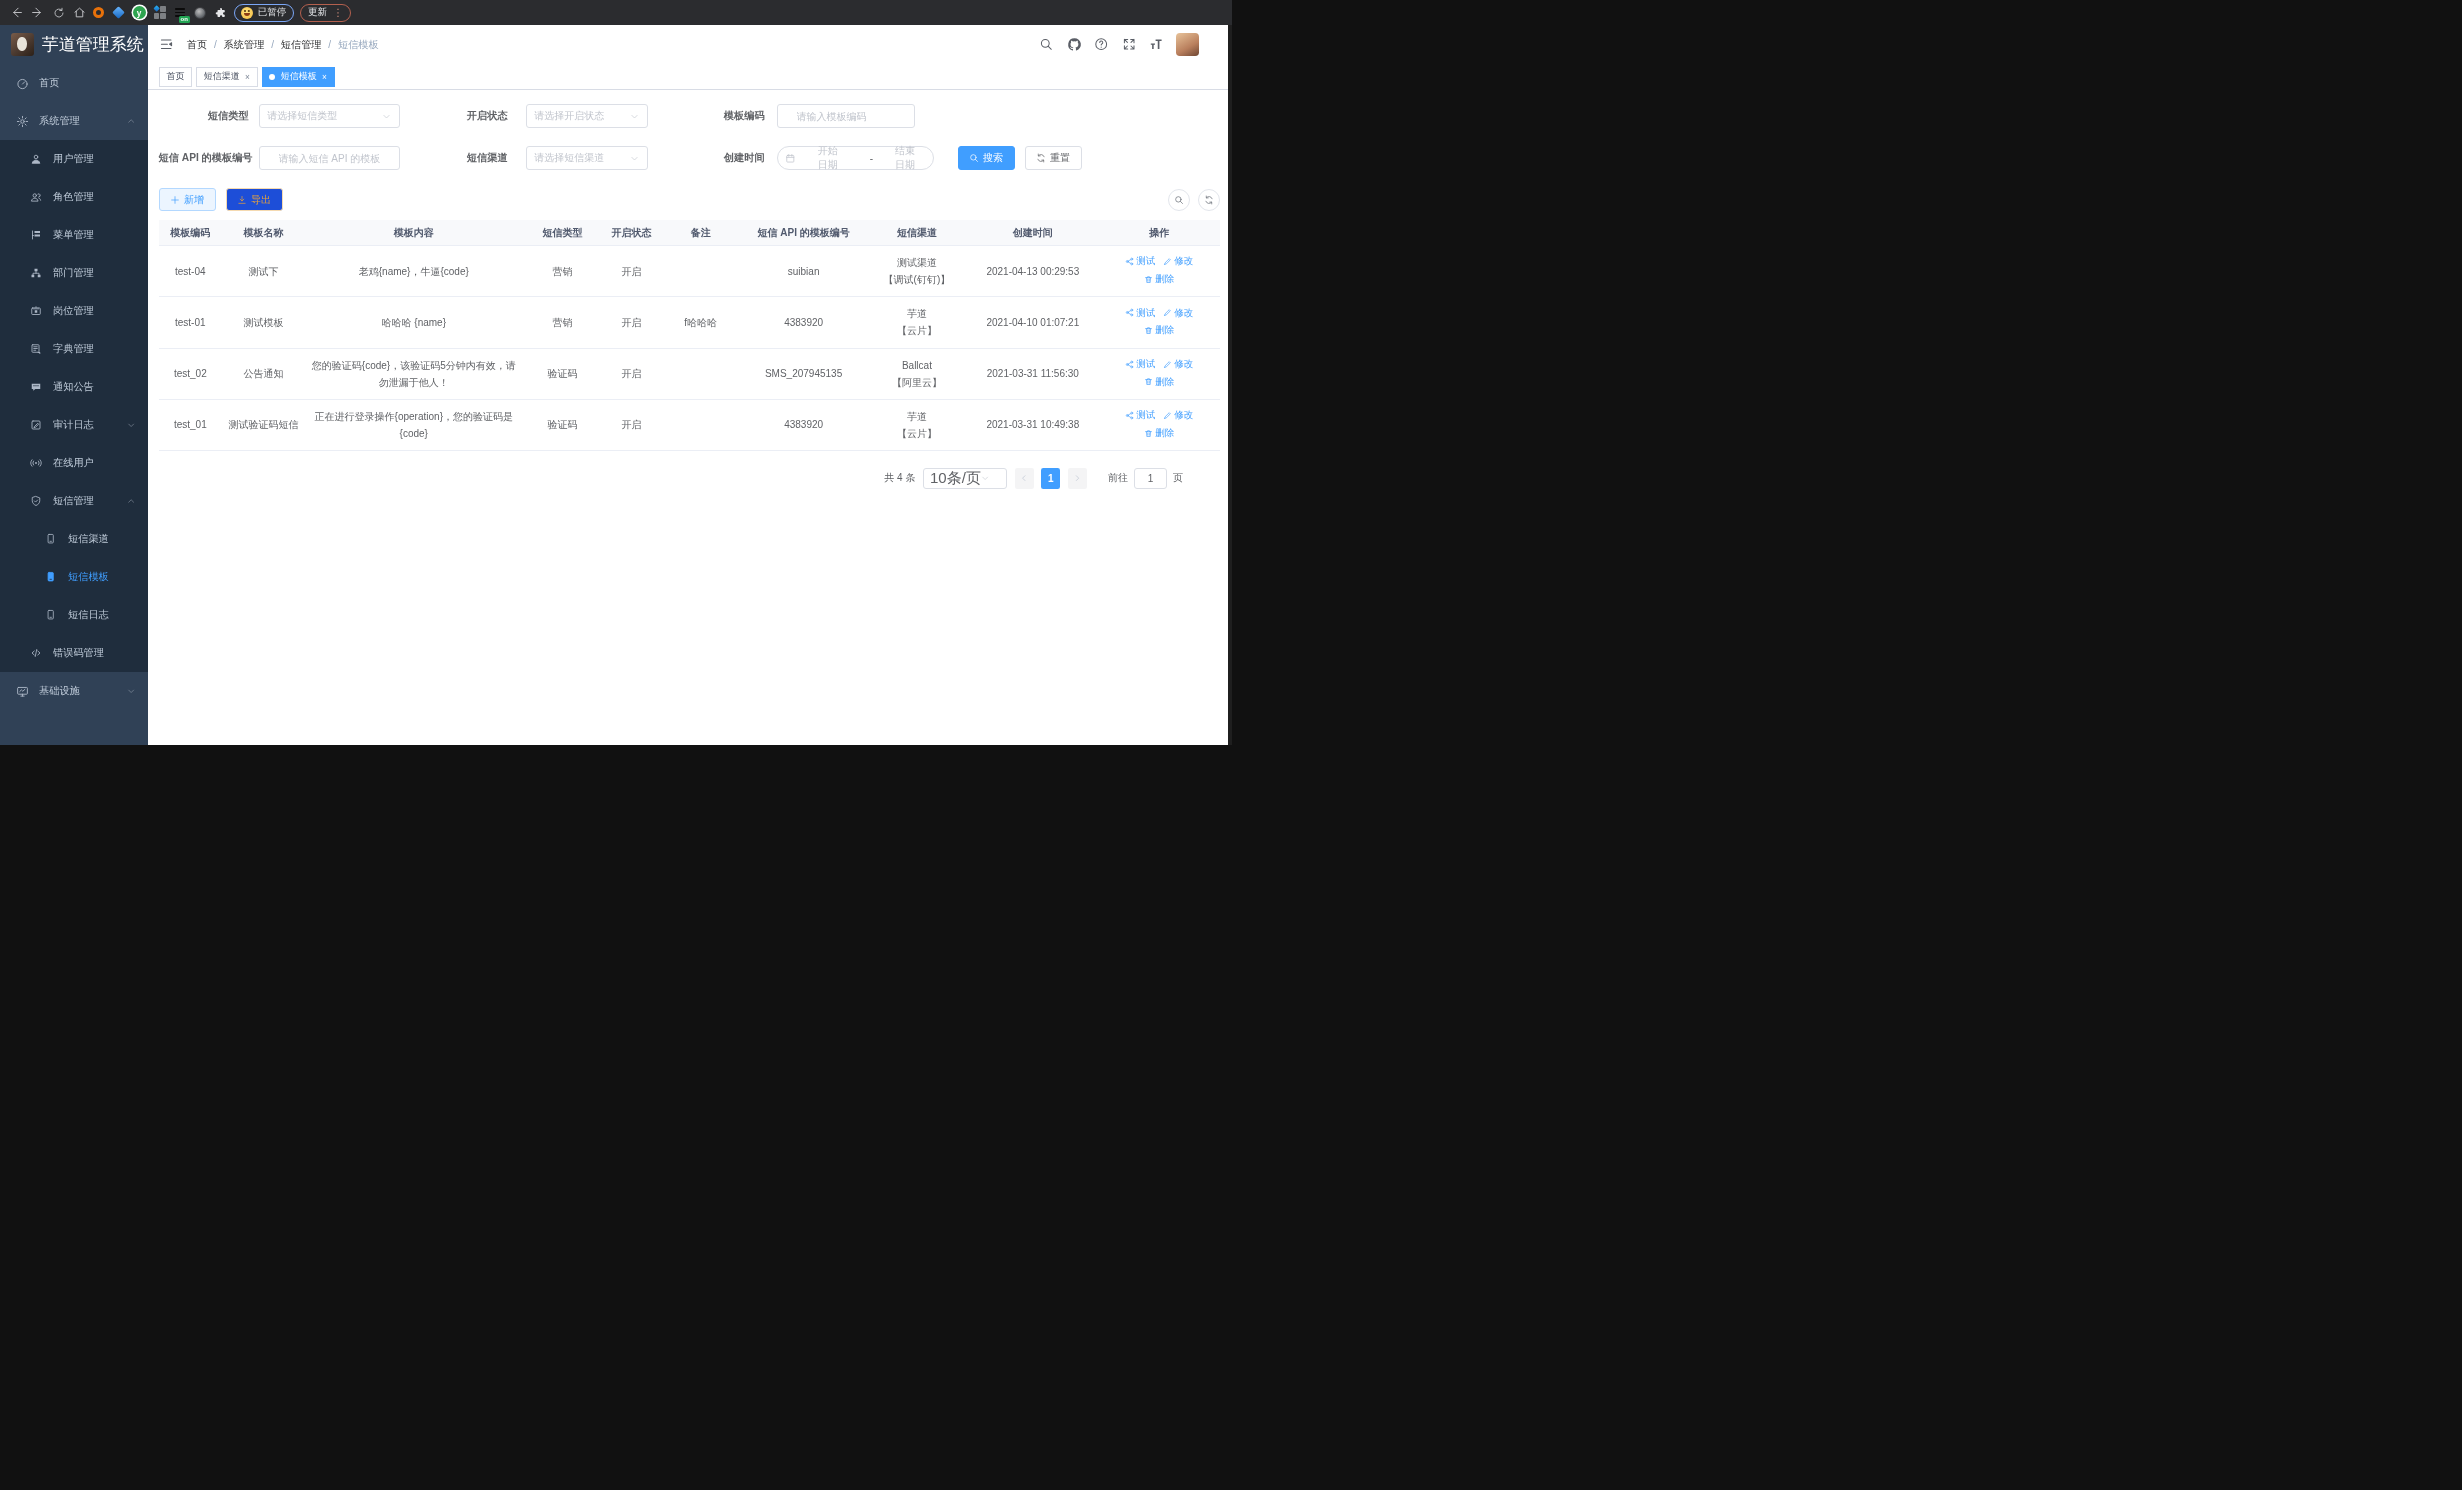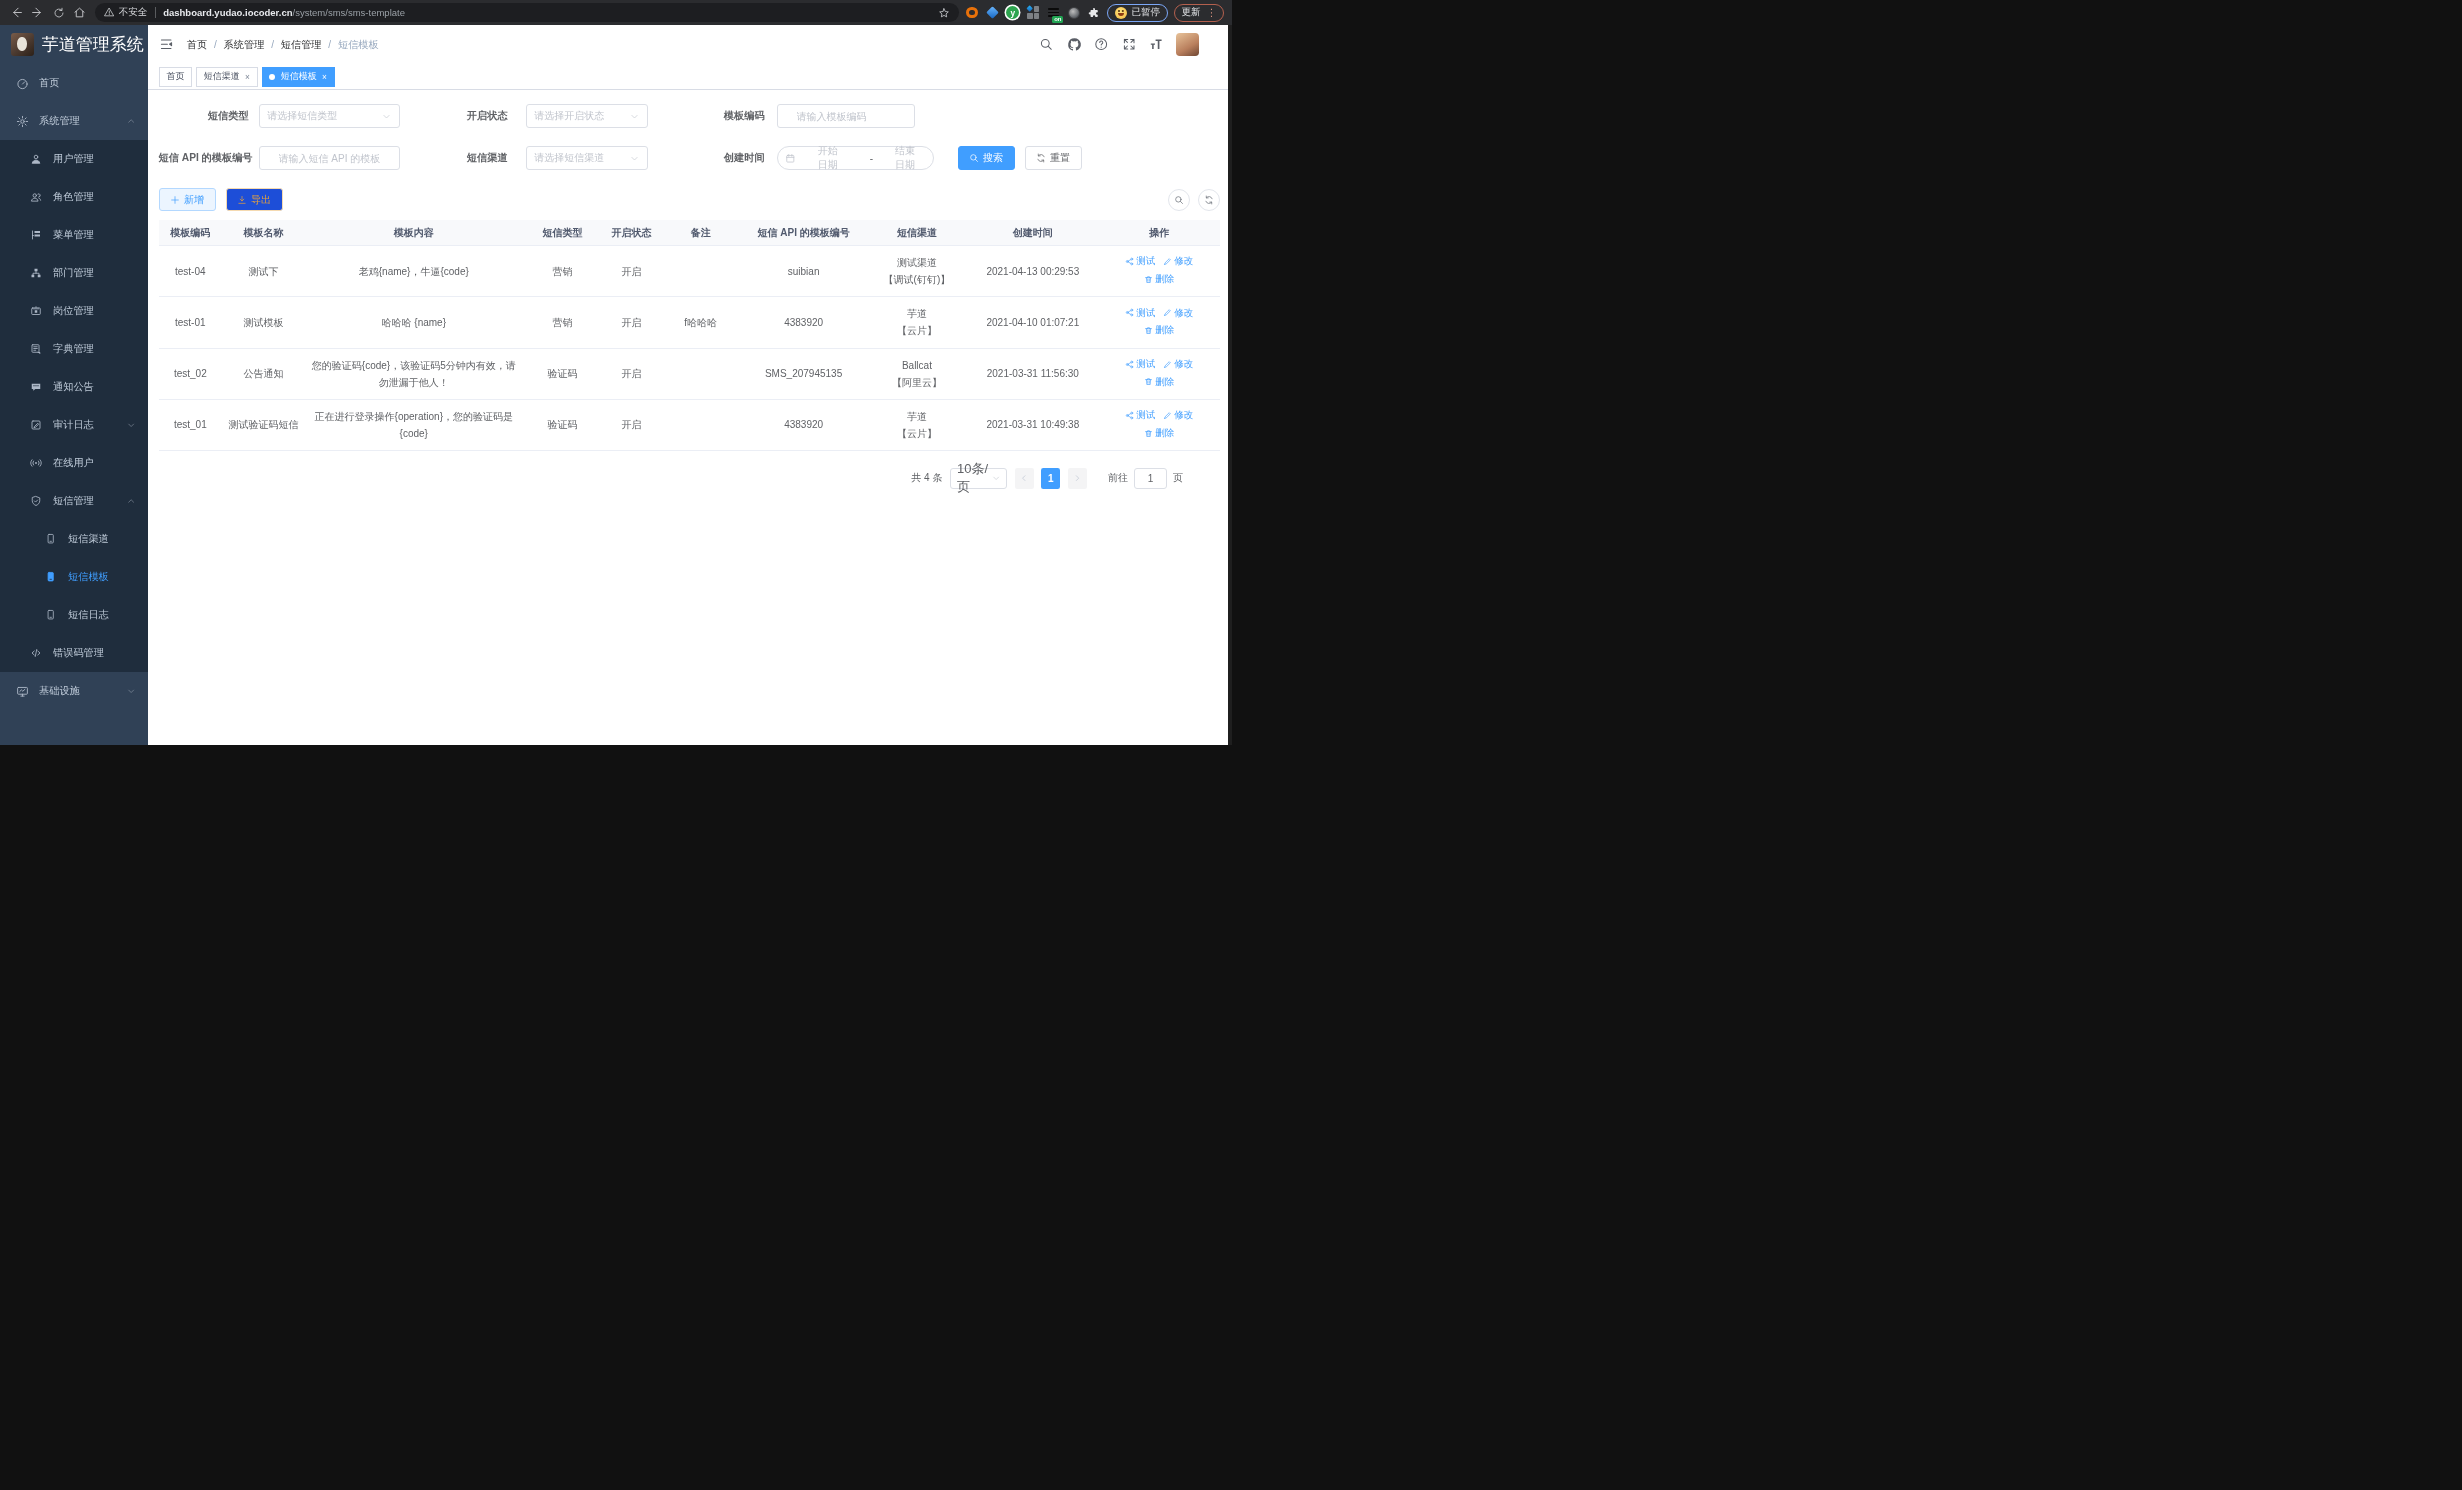--- a/index.html
+++ b/index.html
@@ -109,21 +109,21 @@
   table { border-collapse:collapse; table-layout:fixed; width:100%; font-size:10px; color:#606266; }
   col.w-code{width:61px} col.w-name{width:80px} col.w-content{width:209px} col.w-type{width:77px}
   col.w-status{width:56px} col.w-remark{width:77px} col.w-api{width:121px} col.w-channel{width:97px}
   col.w-created{width:126px} col.w-ops{width:117px}
   thead th { background:#f8f9fb; font-weight:700; color:#515a6e; height:25px; text-align:center; border-bottom:0.8px solid #ebeef5; padding:0 4.5px; white-space:nowrap; overflow:hidden; }
   tbody td { text-align:center; border-bottom:0.8px solid #ebeef5; padding:7.6px 6px; height:49px; line-height:1.7; vertical-align:middle; }
   .ops a { color:#409eff; text-decoration:none; font-size:9.5px; white-space:nowrap; display:inline-flex; align-items:center; gap:2.3px; margin:0 3.8px; cursor:pointer; }
   .ops a svg { width:9px; height:9px; }
 
   .pager { display:flex; align-items:center; justify-content:flex-end; margin:16.7px 37px 0 0; font-size:10px; color:#606266; gap:7.6px; }
-  .psel { width:57px; height:21px; border:0.8px solid #dcdfe6; border-radius:3px; display:flex; align-items:center; justify-content:flex-start; padding:0 6px; color:#606266; font-size:13px; cursor:pointer; }
+  .psel { width:84px; height:21px; border:0.8px solid #dcdfe6; border-radius:3px; display:flex; align-items:center; justify-content:flex-start; padding:0 6px; color:#606266; font-size:15px; cursor:pointer; }
   .psel .dn { width:8.3px; height:8.3px; color:#c0c4cc; }
   .pbtn { min-width:19px; height:21px; background:#f4f4f5; border-radius:2.3px; display:flex; align-items:center; justify-content:center; color:#b4bccc; cursor:pointer; }
   .pbtn svg { width:8.3px; height:8.3px; }
   .pbtn.cur { background:#409eff; color:#fff; font-weight:700; font-size:10px; }
   .goto { display:flex; align-items:center; gap:6px; margin-left:13.6px; }
   .goto input { width:33px; height:21px; border:0.8px solid #dcdfe6; border-radius:3px; text-align:center; font-size:10px; color:#606266; outline:none; font-family:inherit; }
 
   .scroll-strip { position:absolute; top:25px; right:0; bottom:0; width:3.8px; background:#1f1f1f; z-index:20; }
 </style>
 </head>
@@ -145,35 +145,20 @@
     <span class="nav-btn">
         <svg class="ic" width="12" height="12" viewBox="0 0 24 24">
           <path d="M20 12a8 8 0 1 1-2.4-5.7M18 2.5V7h-4.5"></path>
         </svg>
       </span>
     <span class="nav-btn">
         <svg class="ic" width="13" height="13" viewBox="0 0 24 24">
           <path d="M3.5 11.5 12 4l8.5 7.5M6 10v10h12V10"></path>
         </svg>
       </span>
-    <div class="omnibox">
-      <span class="omni-sec">
-        <svg class="ic" width="10.6" height="10.6" viewBox="0 0 24 24">
-            <path d="M12 3 22 20H2Z M12 9v5M12 16.5v.5"></path>
-          </svg>
-        <span>不安全</span>
-      </span>
-      <span class="omni-div"></span>
-      <span class="omni-url"><b>dashboard.yudao.iocoder.cn</b><span class="path">/system/sms/sms-template</span></span>
-      <span class="omni-star">
-          <svg class="ic" width="12" height="12" viewBox="0 0 24 24">
-            <path d="m12 3.5 2.6 5.6 6 .7-4.5 4.1 1.2 5.9-5.3-3-5.3 3 1.2-5.9L3.4 9.8l6-.7z"></path>
-          </svg>
-        </span>
-    </div>
     <div class="exts">
       <span class="ext">
           <span class="ext-o"></span>
         </span>
       <span class="ext">
           <span class="ext-gem"></span>
         </span>
       <span class="ext">
           <span class="ext-y">y</span>
         </span>

